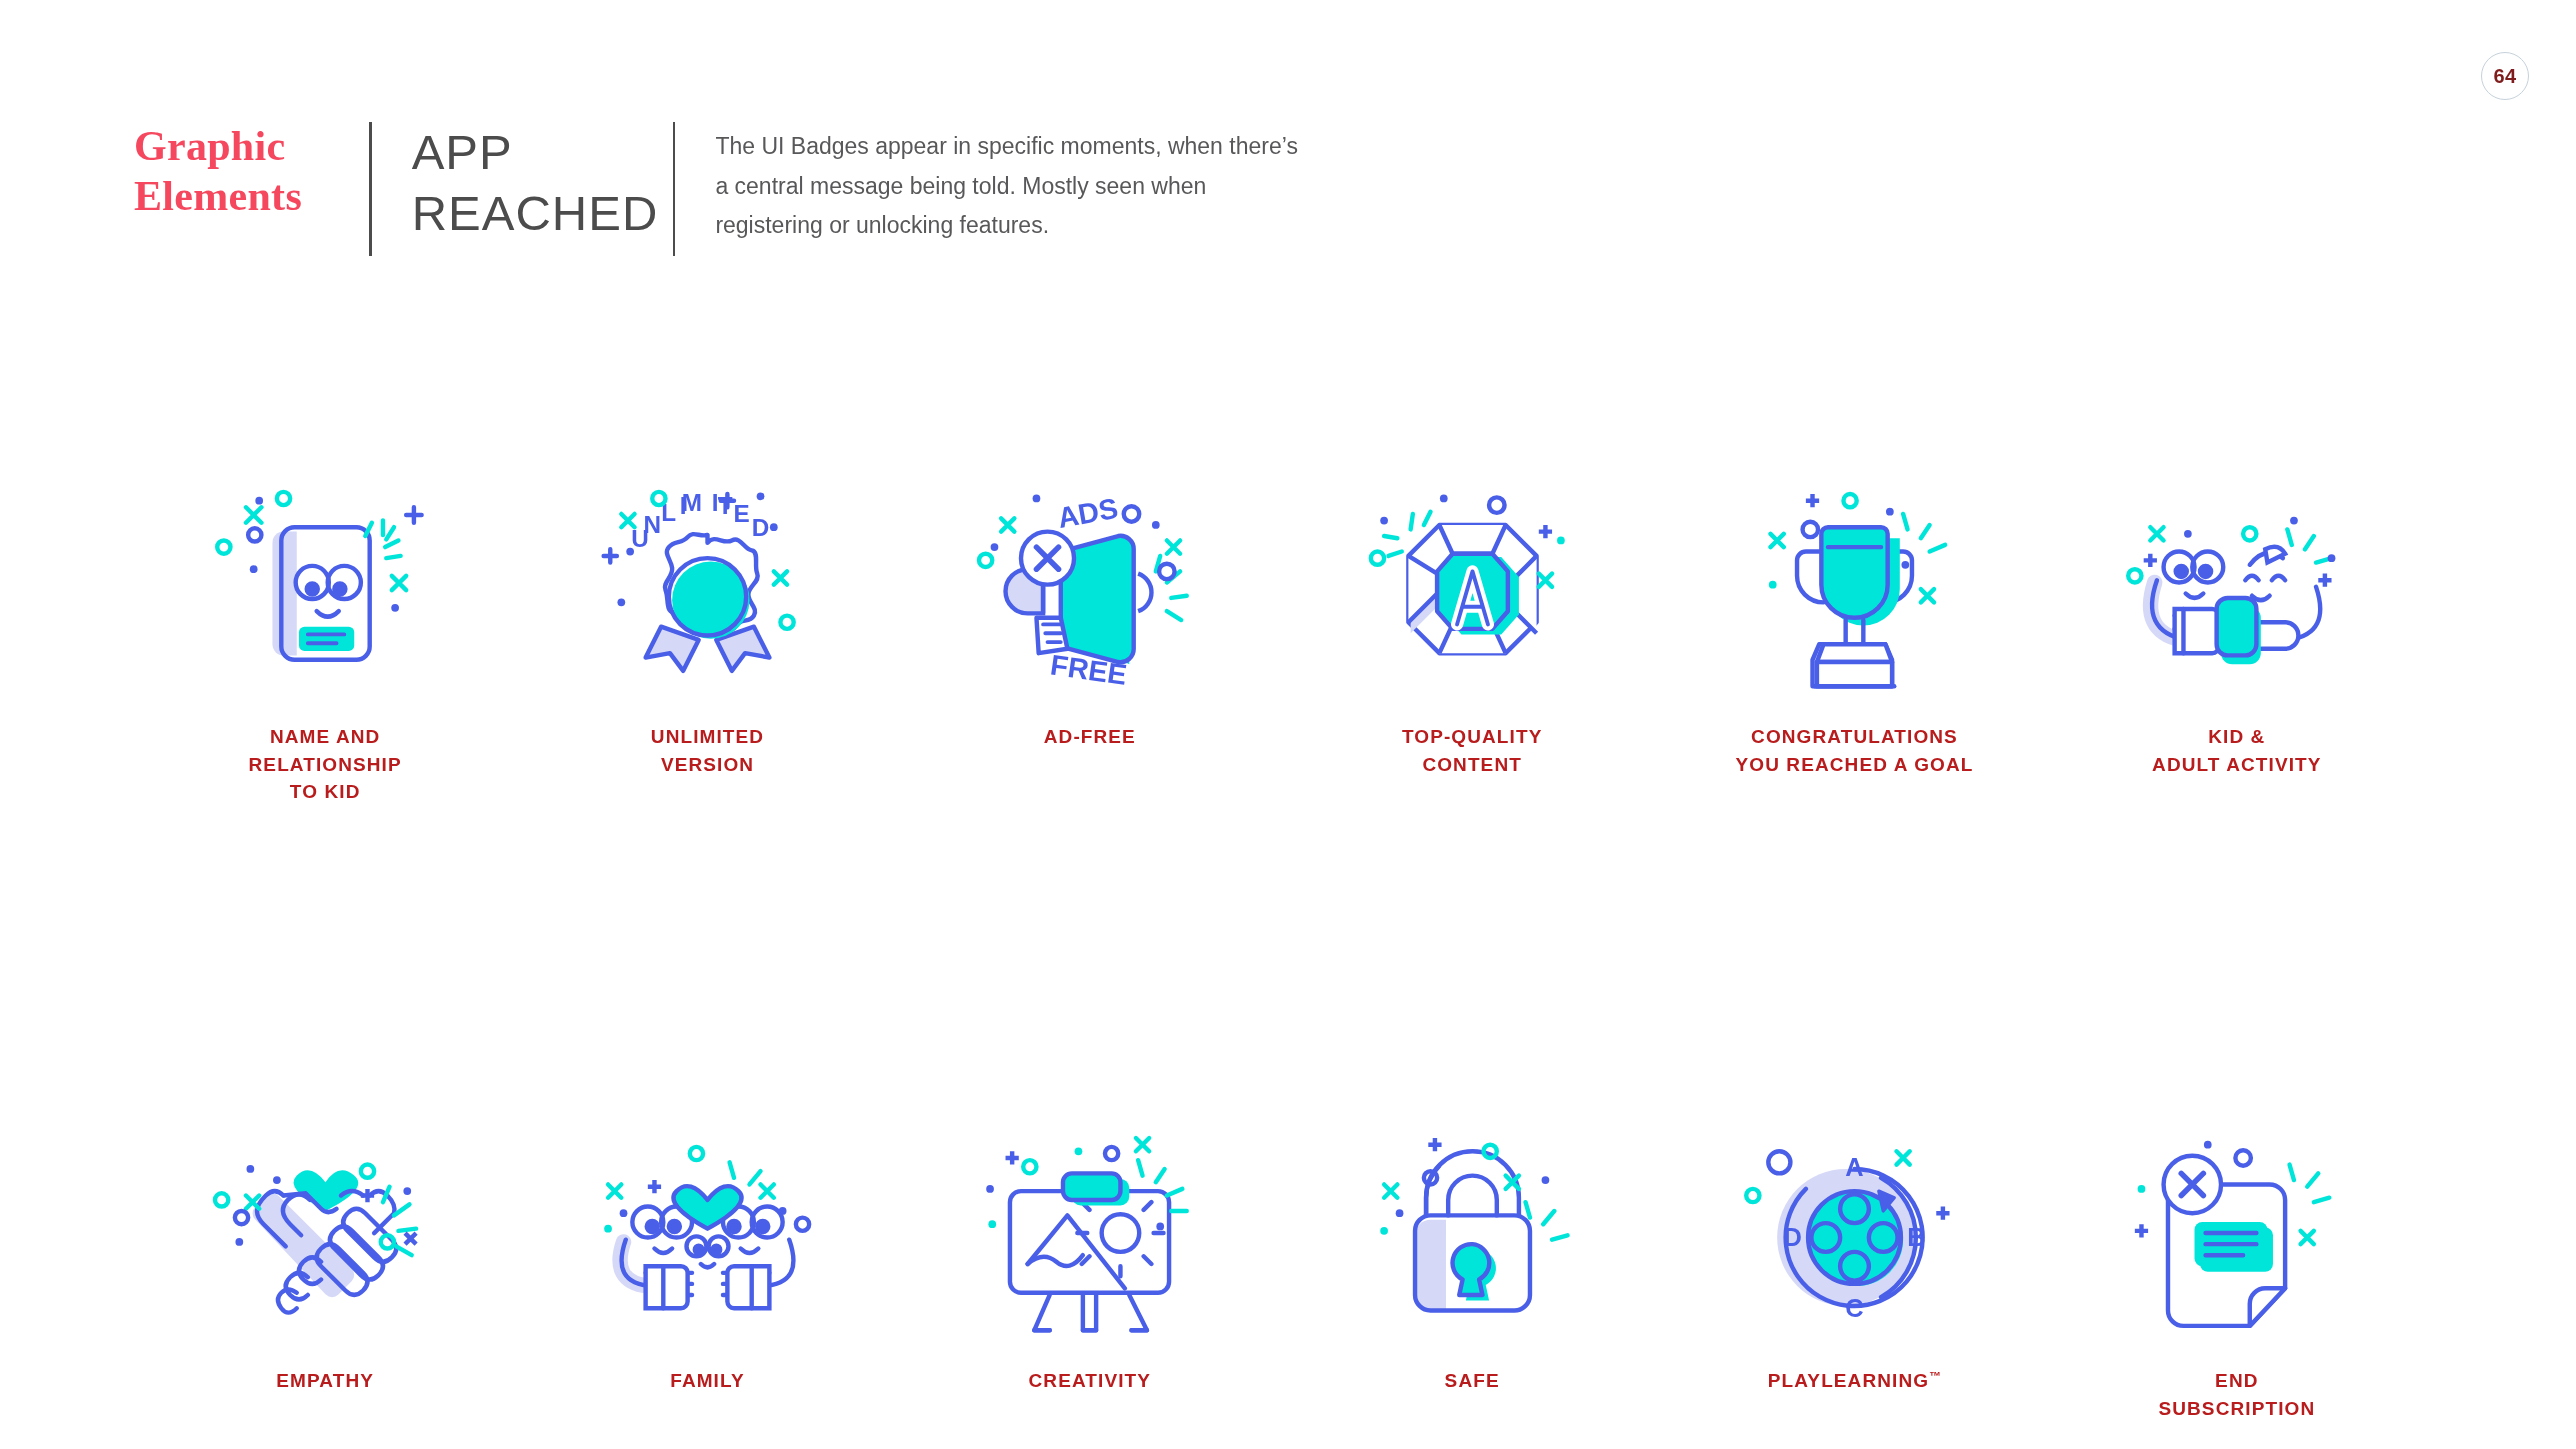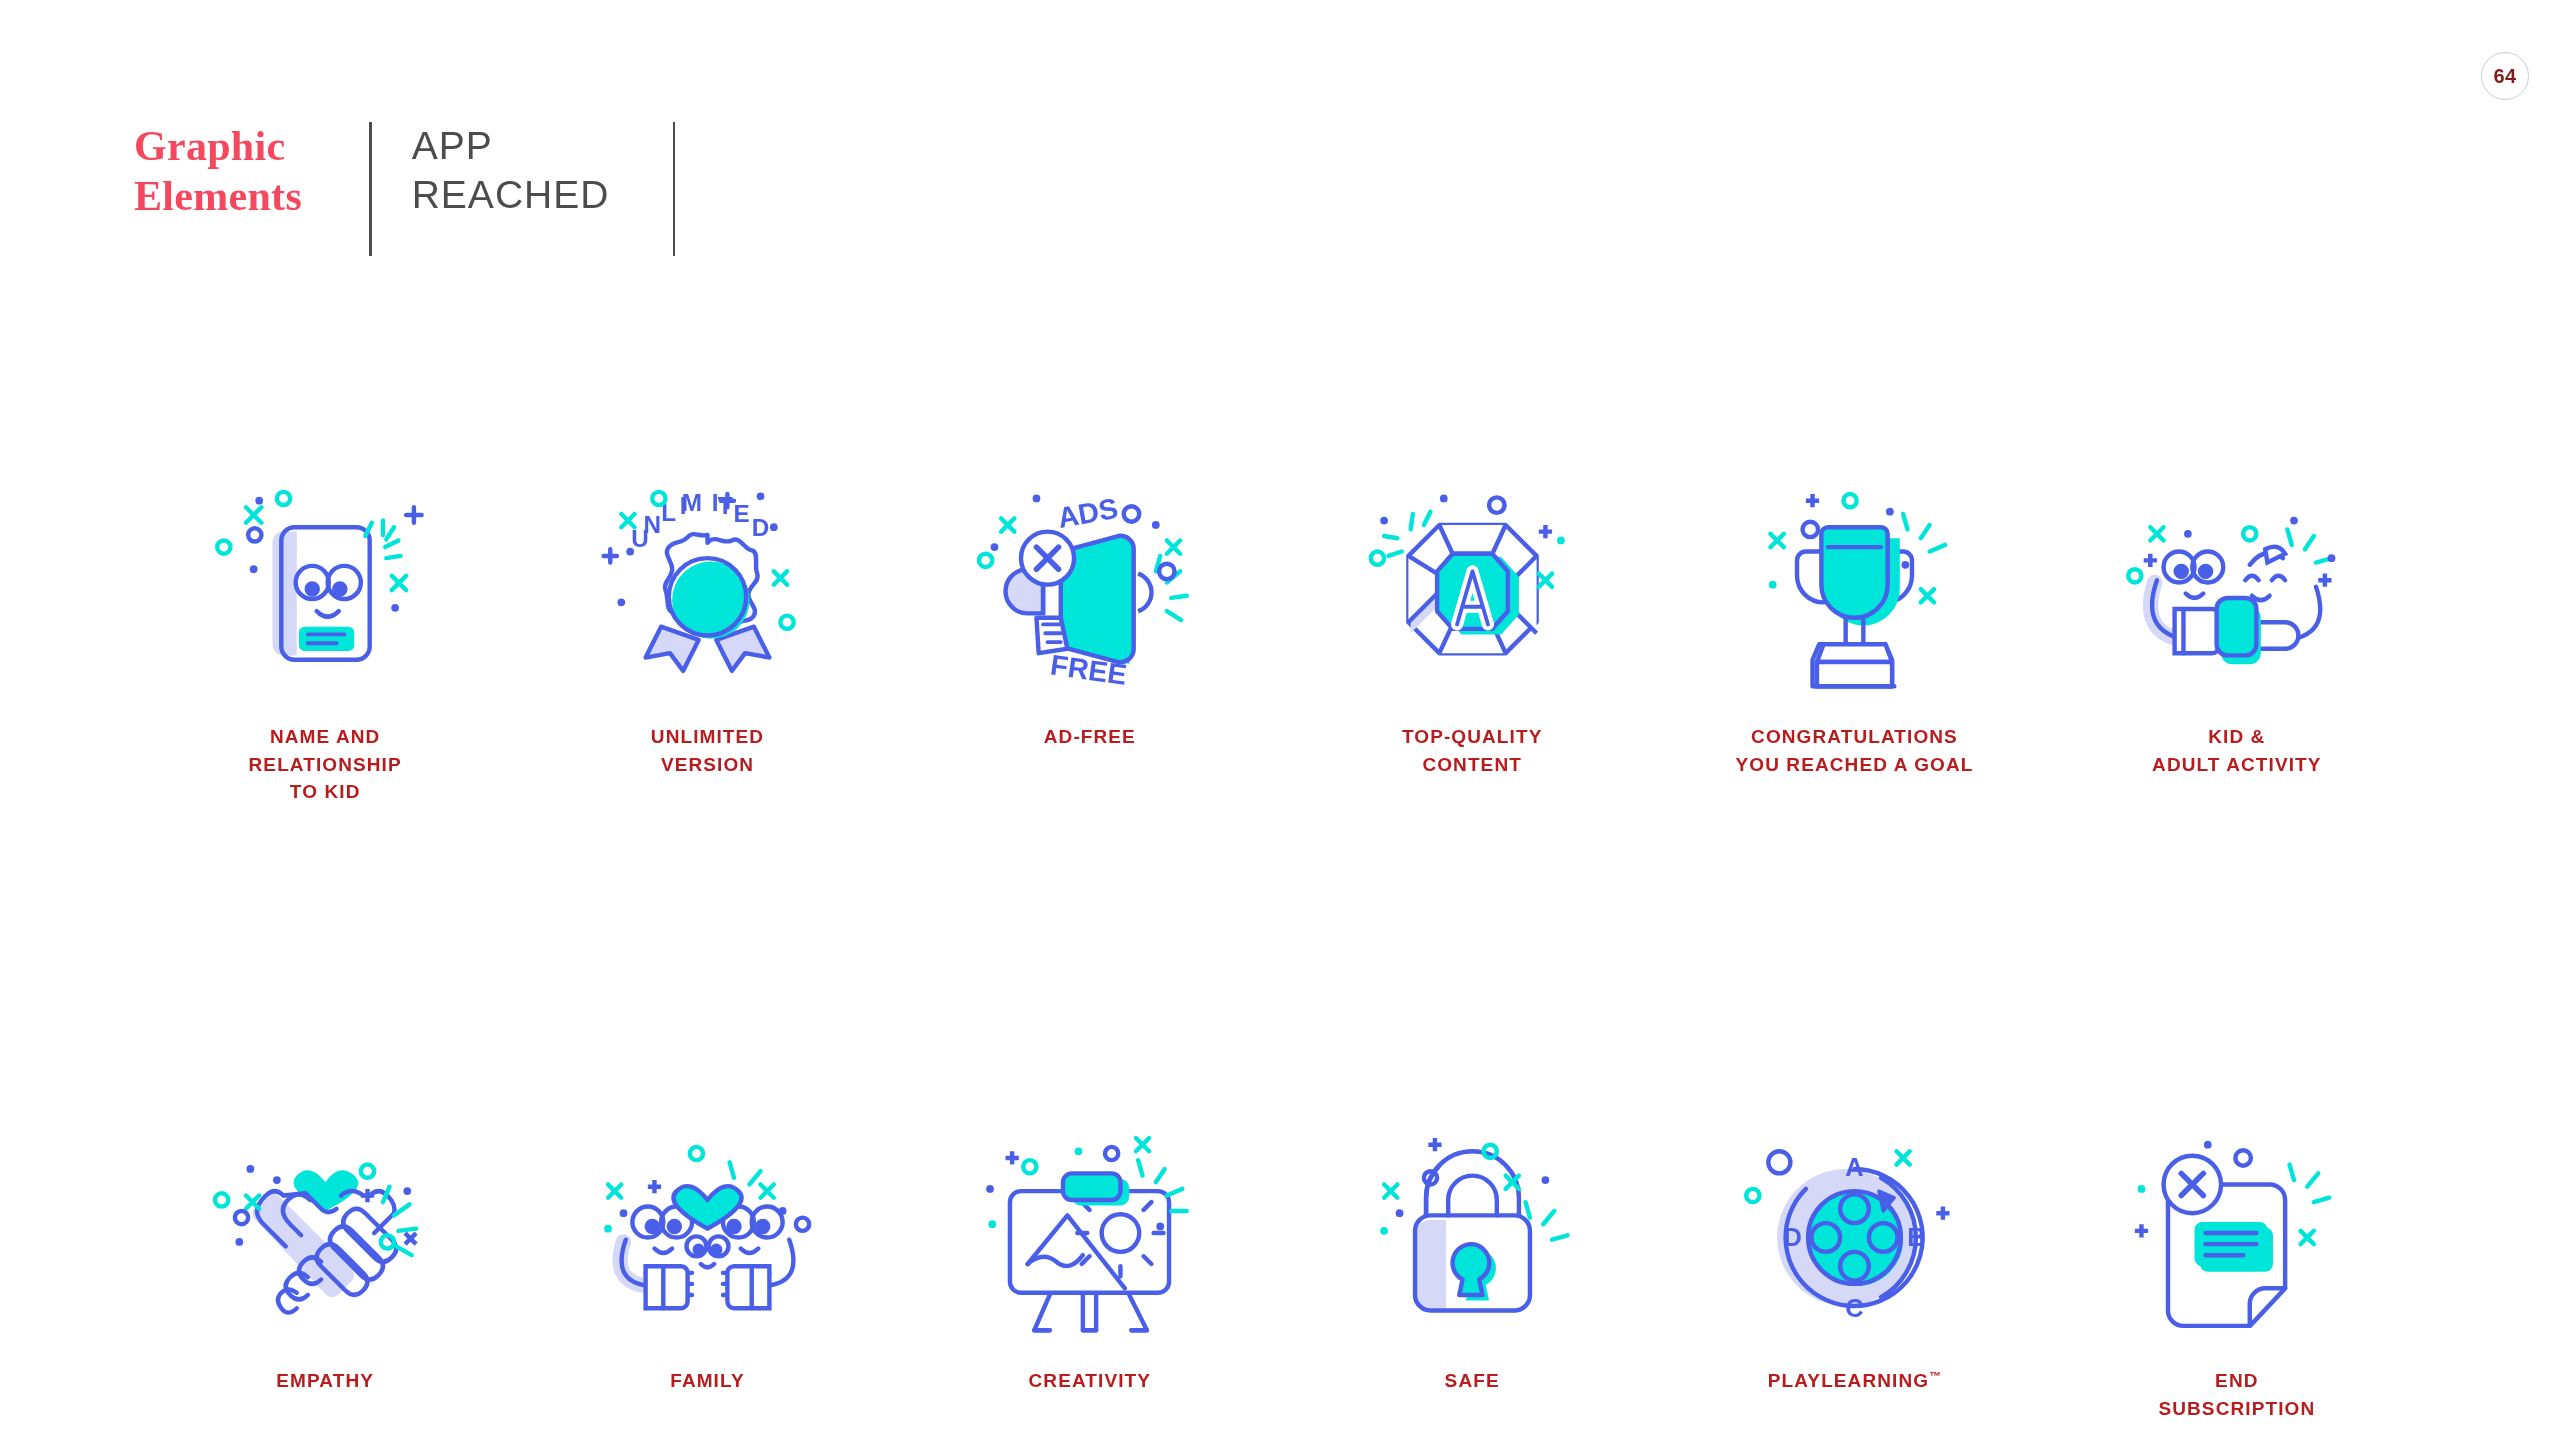--- a/index.html
+++ b/index.html
@@ -30,21 +30,21 @@
   .divider {
     width: 2.7px;
     height: 134px;
     background: #4c4c4c;
     margin: 0 40px;
     flex: 0 0 auto;
   }
   .section-title {
     font-family: "Liberation Sans", sans-serif;
     font-weight: 400;
-    font-size: 39px;
+    font-size: 49px;
     line-height: 1.25;
     color: #4c4c4c;
     letter-spacing: 1px;
     width: 221px;
   }
   .description {
     font-family: "Liberation Sans", sans-serif;
     font-size: 23px;
     line-height: 1.72;
     color: #58585a;
@@ -117,20 +117,21 @@
     <div class="brand">
       <div>Graphic</div>
       <div>Elements</div>
     </div>
     <div class="divider"></div>
     <div class="section-title">
       <div>APP</div>
       <div>REACHED</div>
     </div>
     <div class="divider"></div>
+    <div class="description">The UI Badges appear in specific moments, when there’s a central message being told. Mostly seen when registering or unlocking features.</div>
   </div>
 
   <div class="grid">
 
     <div class="cell">
       <div class="art">
         <svg viewBox="0 0 200 200">
           <g fill="none" stroke="#4A5FE8" stroke-width="4" stroke-linecap="round">
             <path d="M62 44h12v112H62a10 10 0 0 1-10-10V54a10 10 0 0 1 10-10z" fill="#D5D9F7" stroke="none"></path>
             <path d="M72 40h56a12 12 0 0 1 12 12v96a12 12 0 0 1-12 12H72a12 12 0 0 1-12-12V52a12 12 0 0 1 12-12z"></path>

